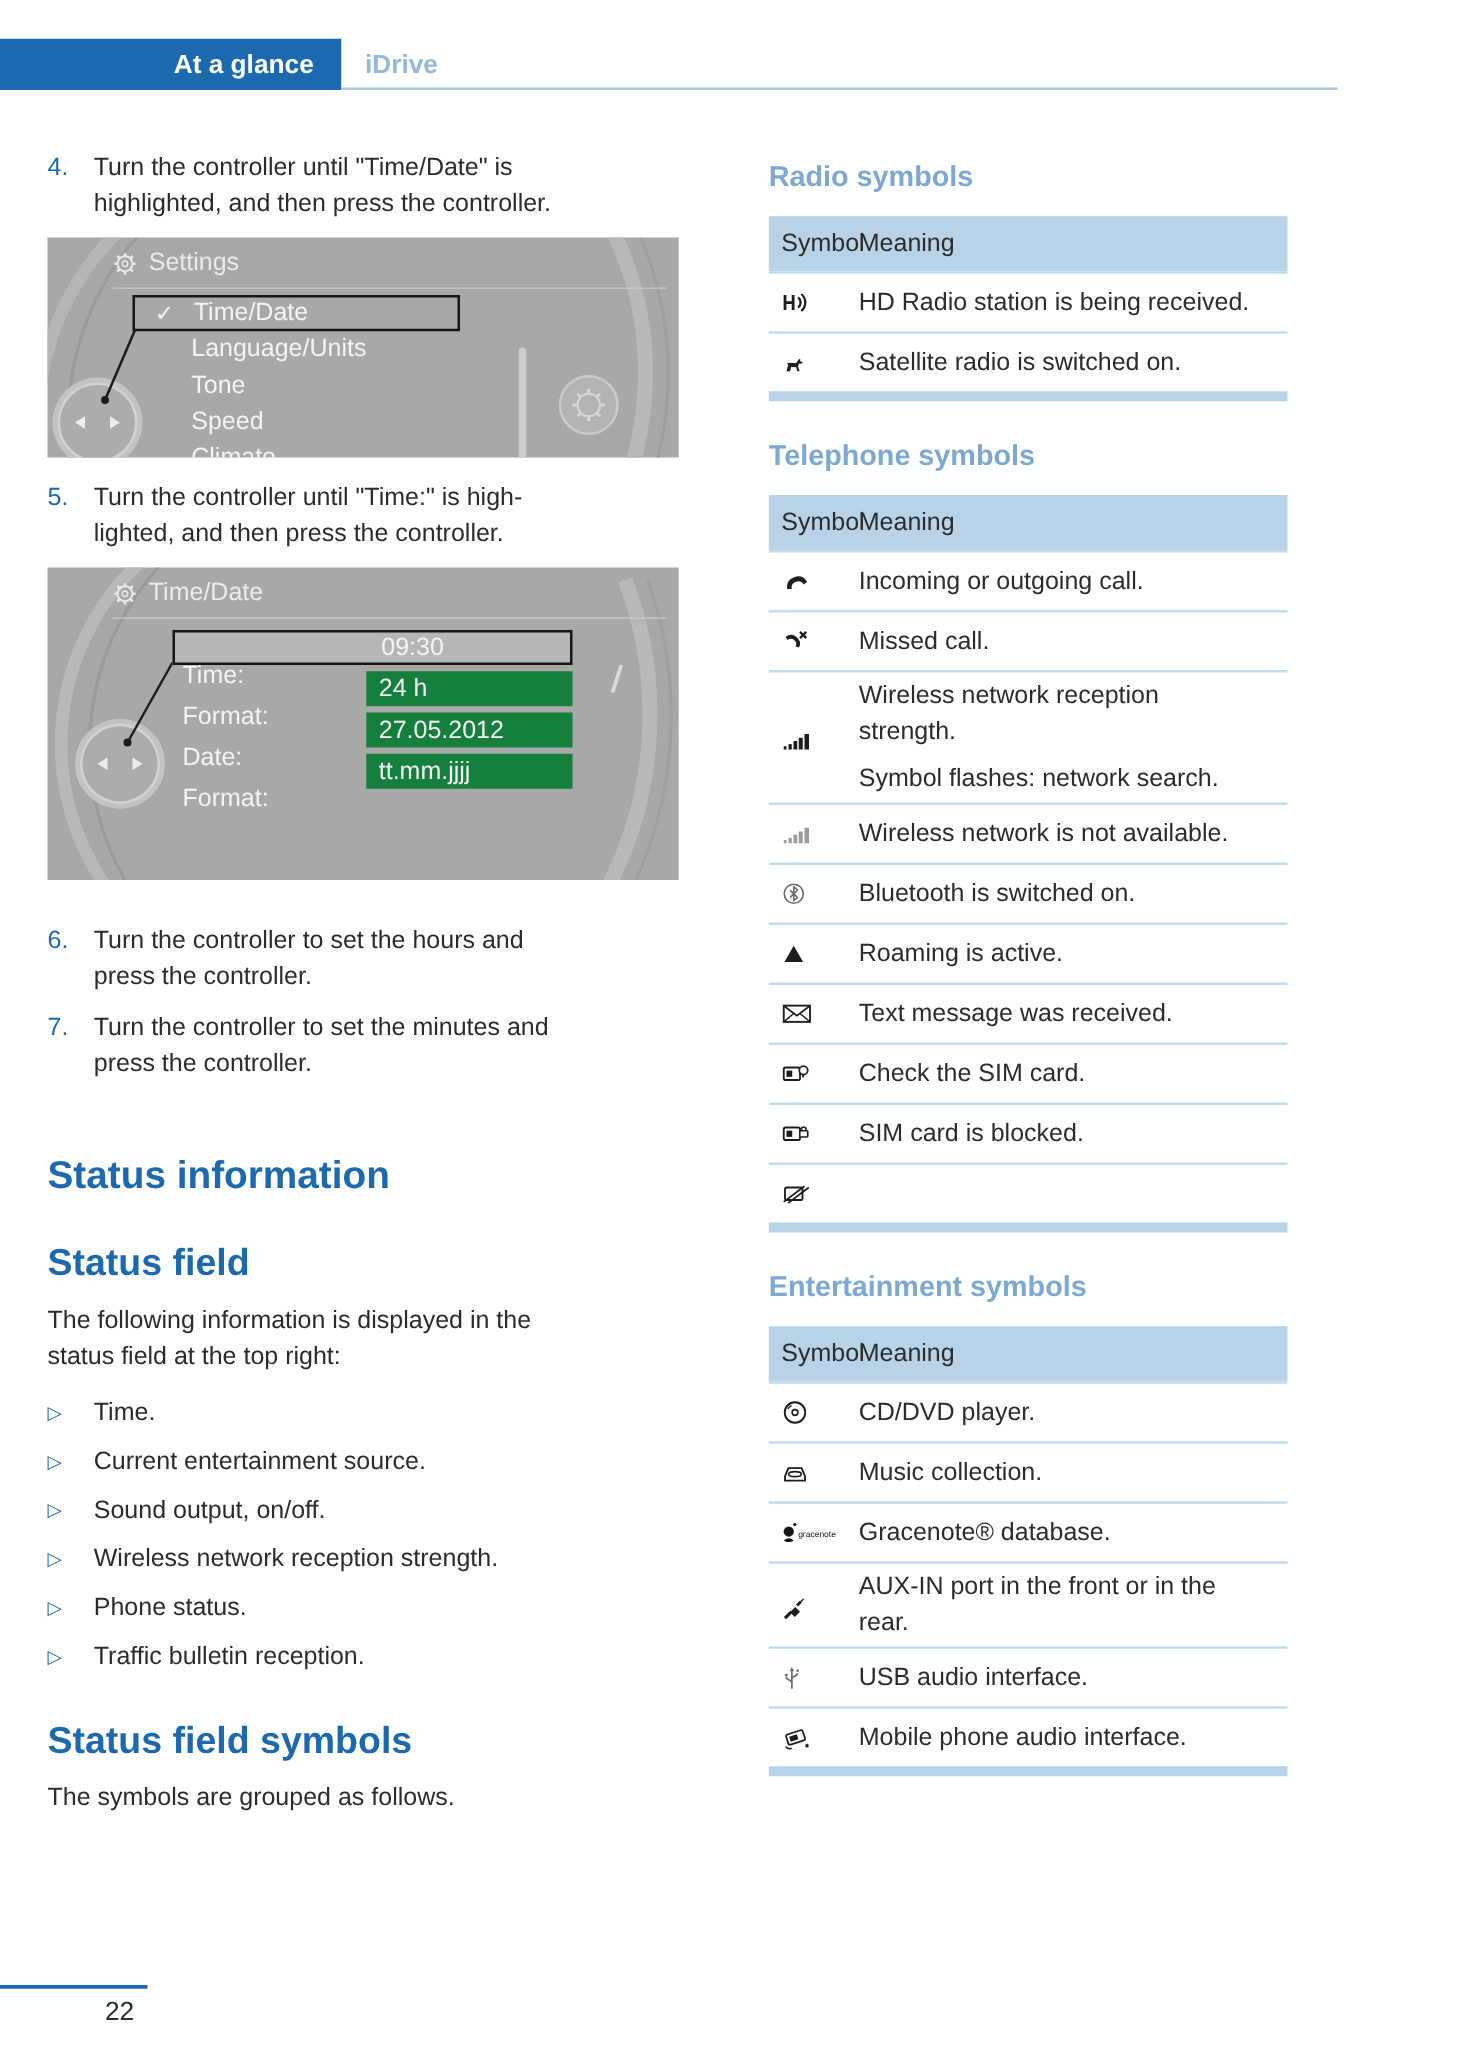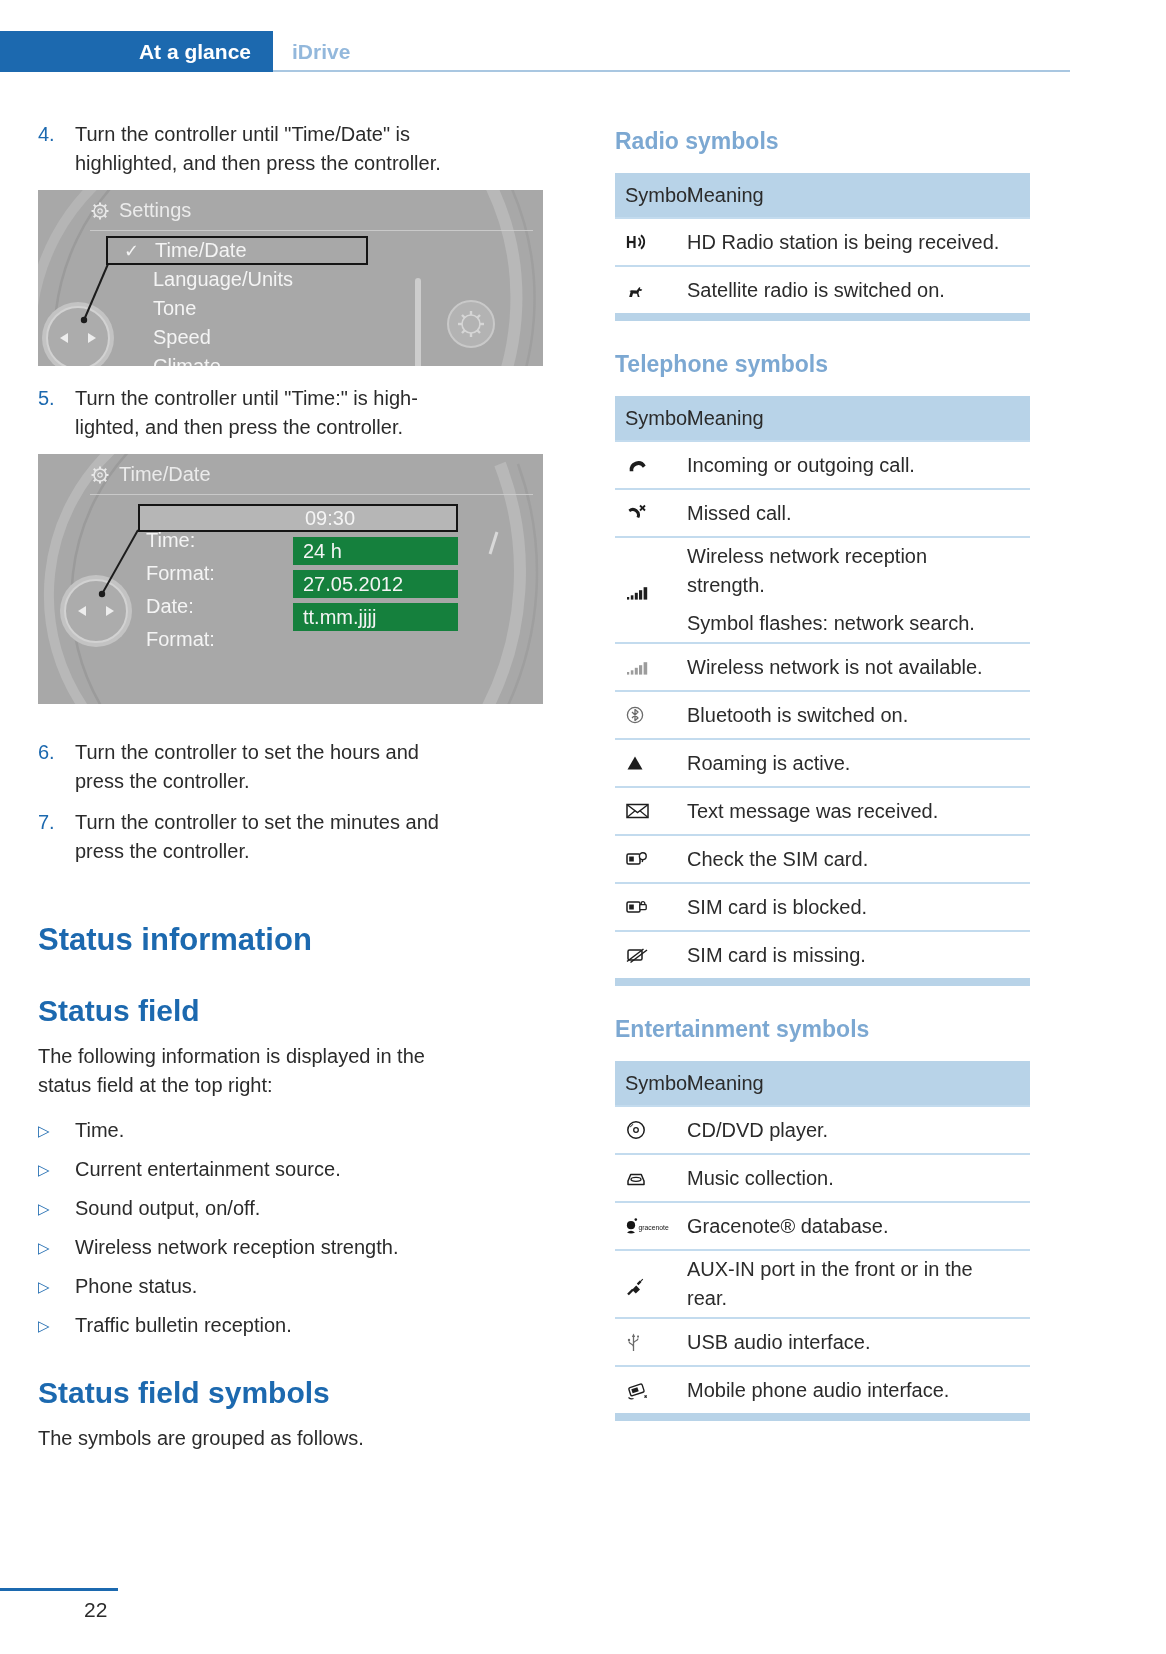--- a/index.html
+++ b/index.html
@@ -395,21 +395,20 @@
         <span class="c-mean">SIM card is blocked.</span>
       </div>
       <div class="t-row">
         <span class="c-sym">
           <svg width="24" height="20" viewBox="0 0 24 20">
             <rect x="3" y="5" width="14" height="10" rx="1.5" stroke="#1d1d1d" stroke-width="1.5" fill="none"></rect>
             <path d="M2 16.5 L18.5 4" stroke="#1d1d1d" stroke-width="1.5"></path>
             <path d="M5.5 17.5 L22 5" stroke="#1d1d1d" stroke-width="1.5"></path>
           </svg>
         </span>
-        <span class="c-mean">SIM card is missing.</span>
       </div>
       <div class="t-foot"></div>
     </section>
 
     <section class="sym-section">
       <h3 class="sym-title">Entertainment symbols</h3>
       <div class="t-head">
         <span class="c-sym">Symbol</span>
         <span class="c-mean">Meaning</span>
       </div>

